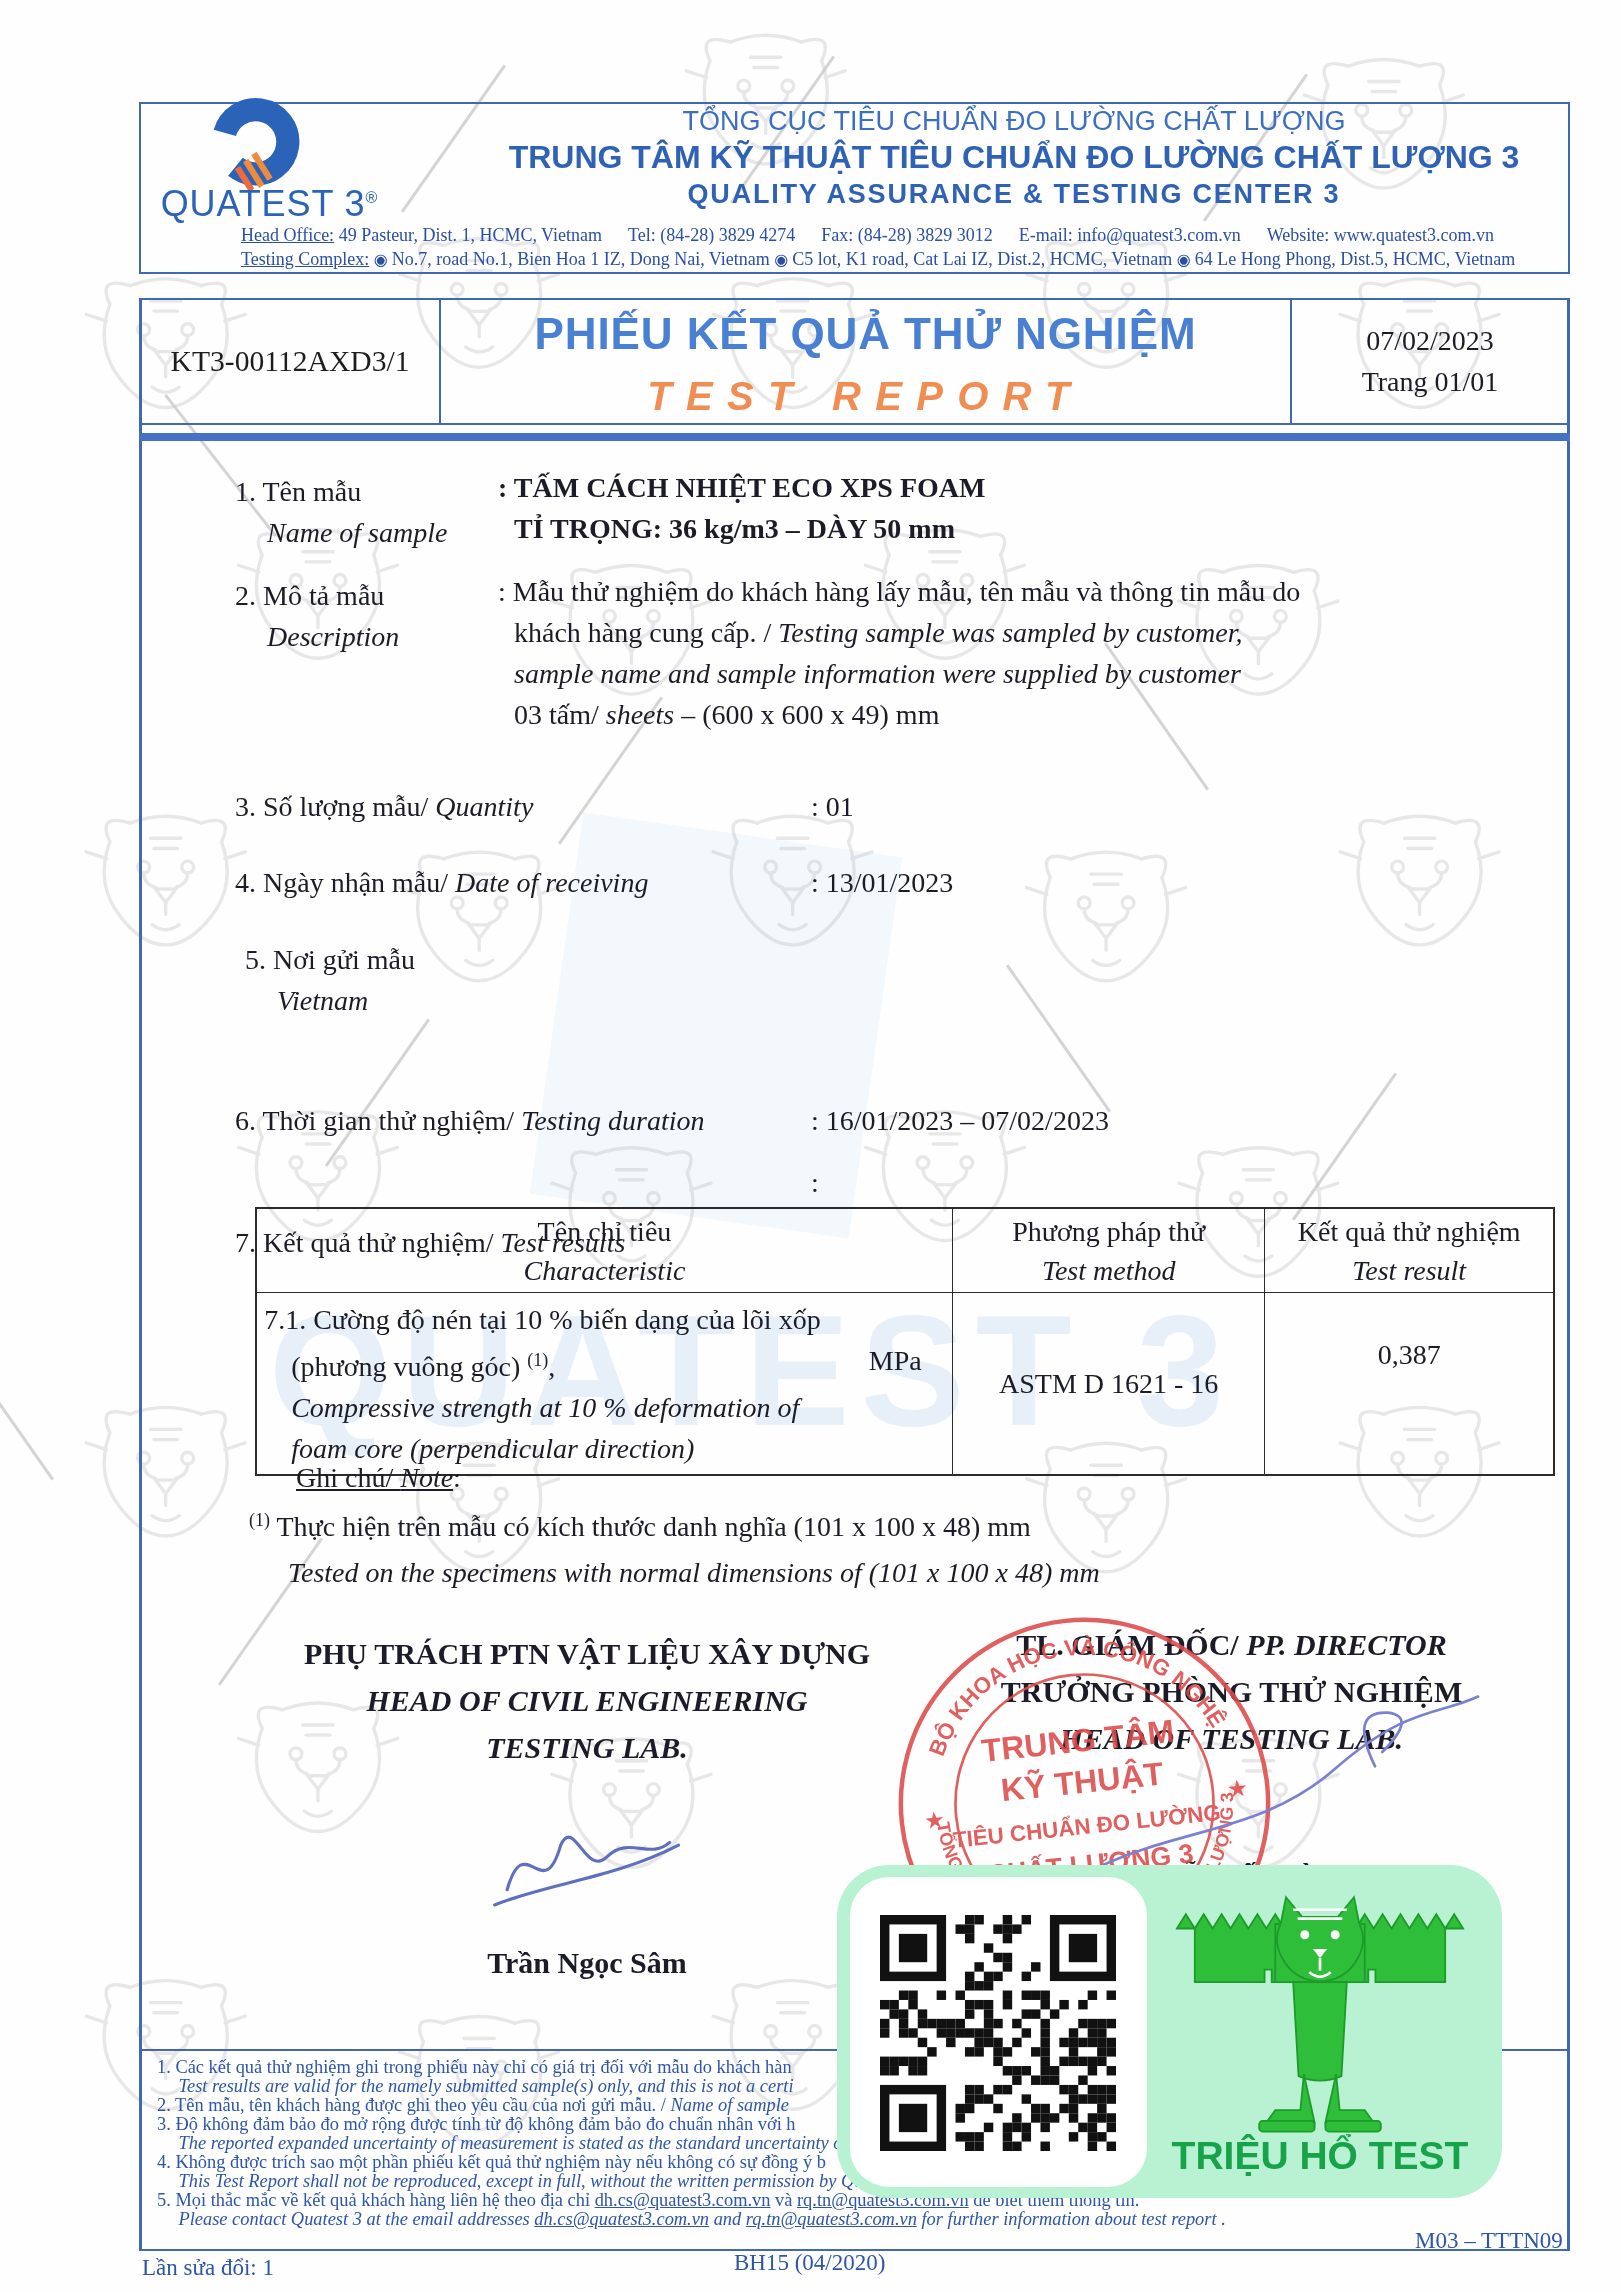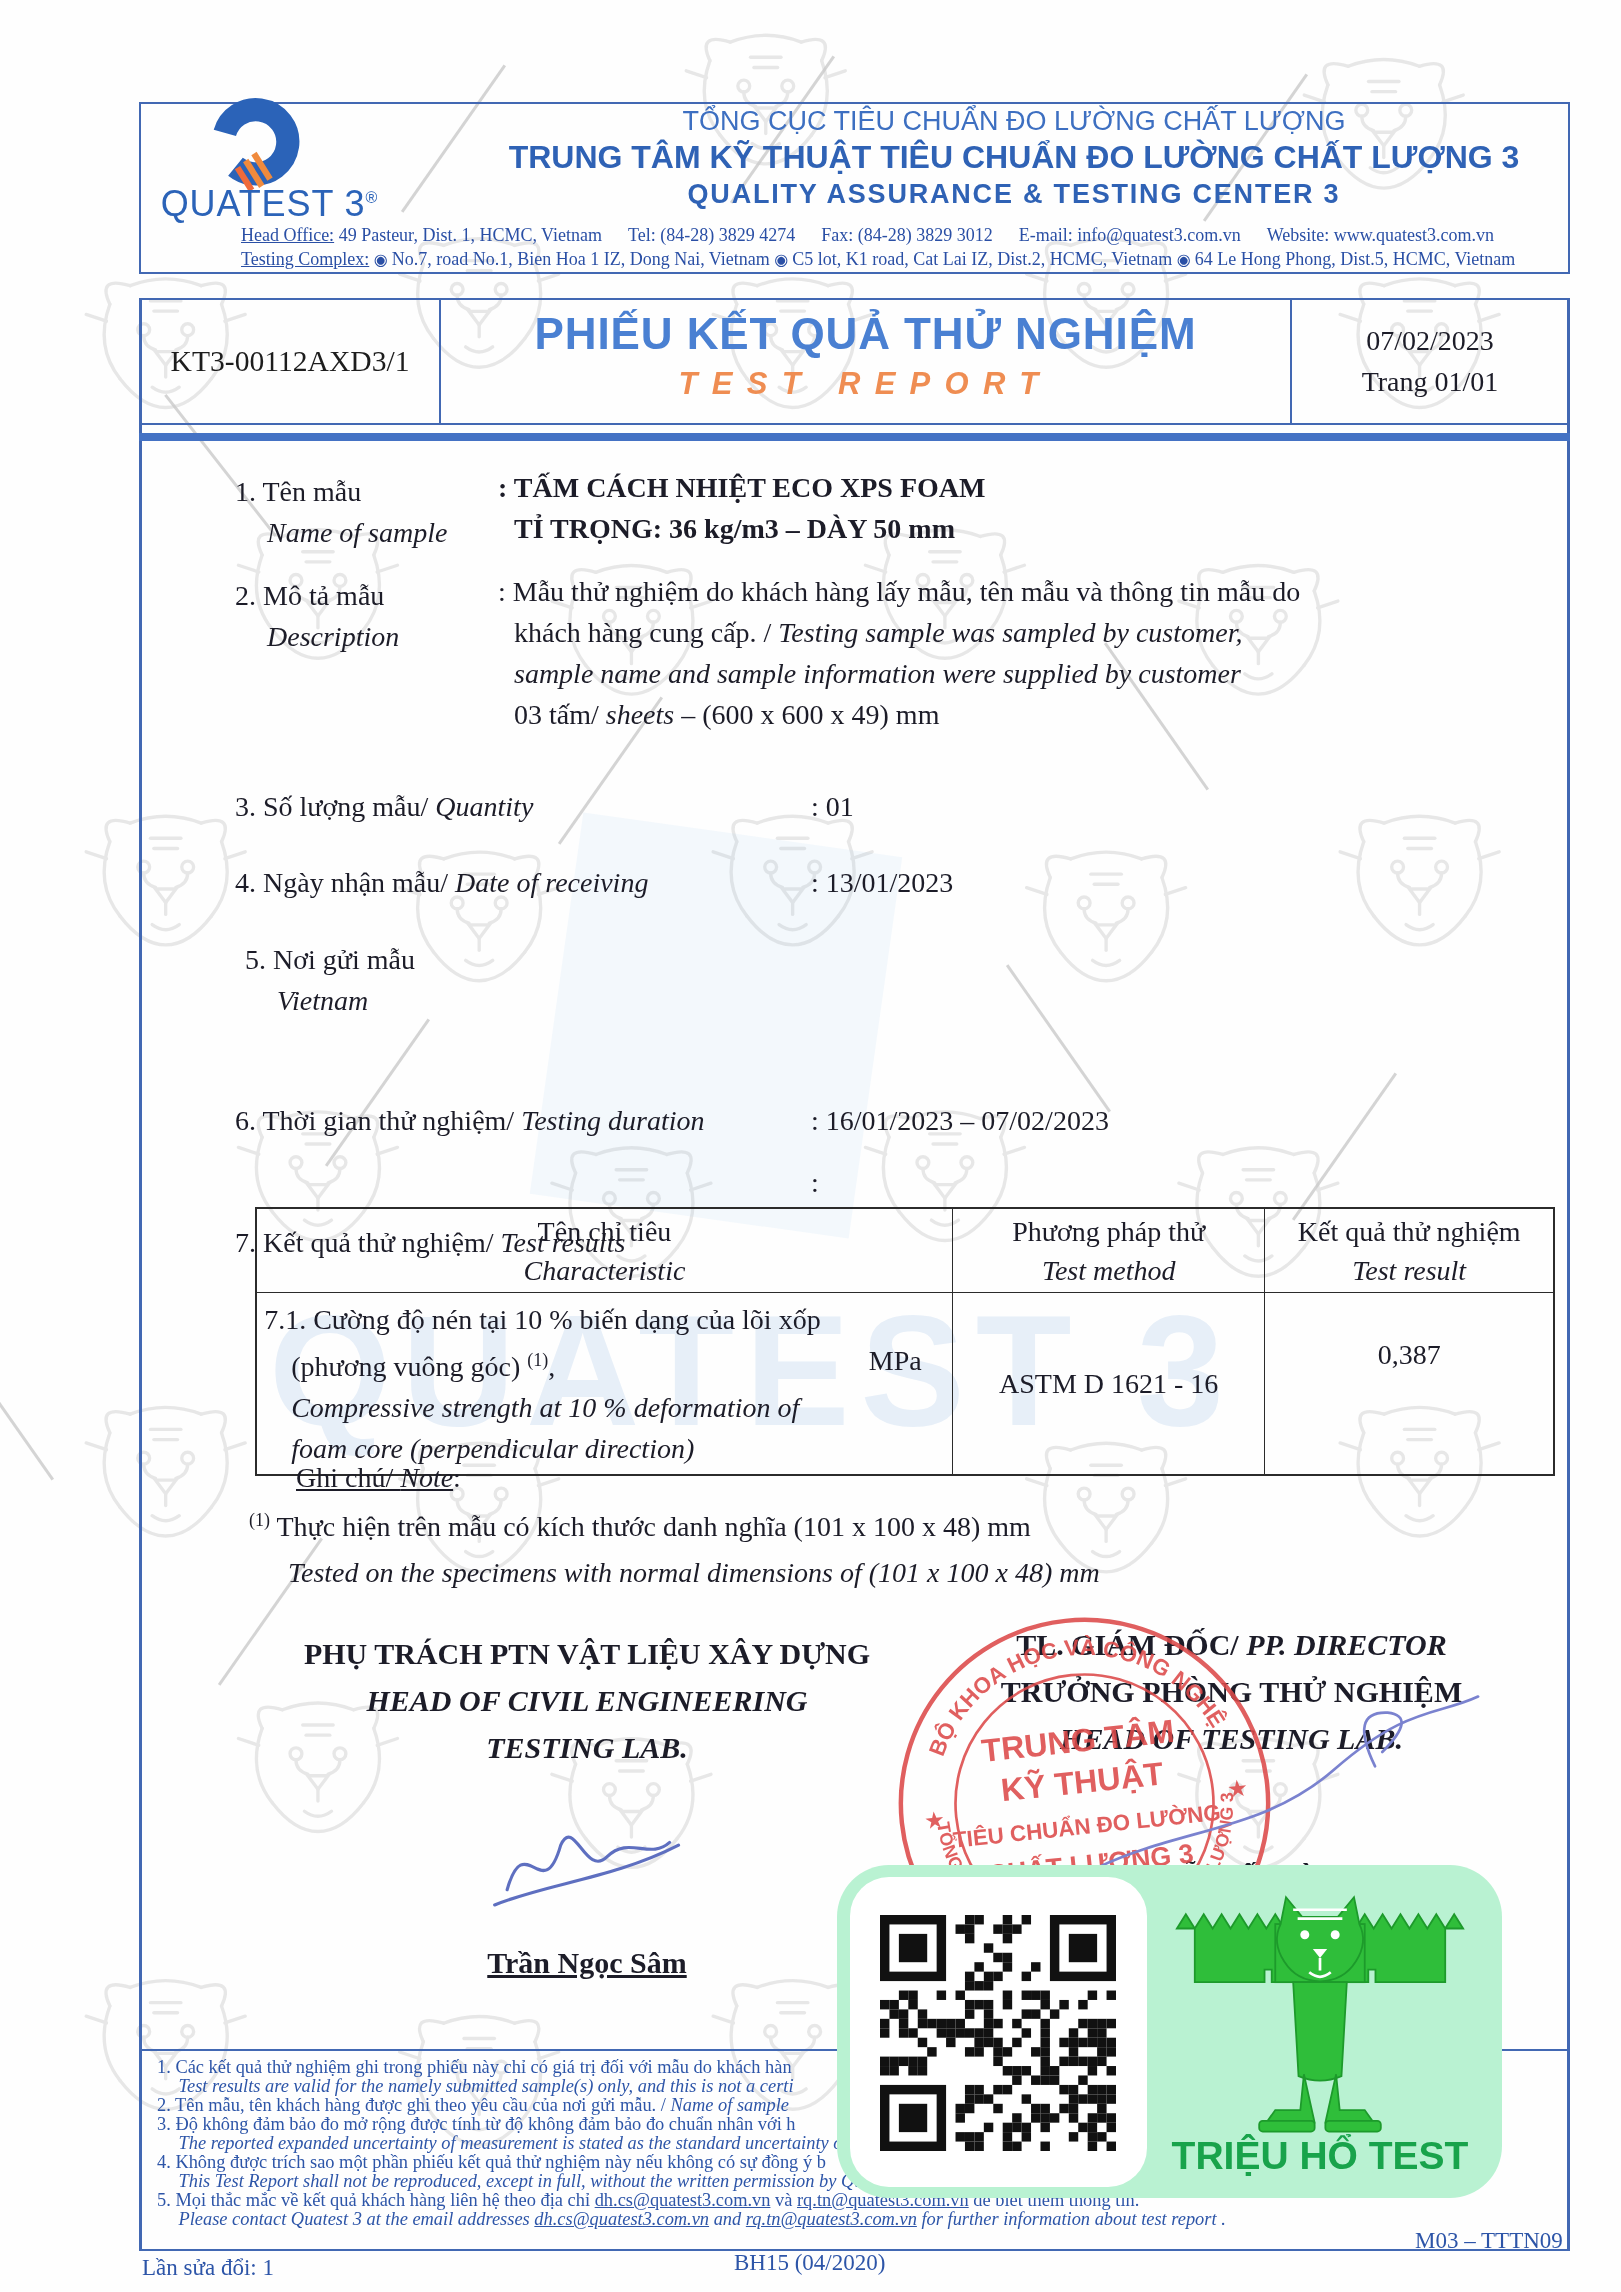--- a/index.html
+++ b/index.html
@@ -22,21 +22,21 @@
   .contact{color:#2a4fa5;font-size:18px;line-height:24px;white-space:nowrap;}
   .contact .gap{margin-left:21.5px;}
   .pin{color:#2a4fa5;font-size:16px;}
   .logotext{color:#2b63b8;font-size:36px;font-weight:normal;letter-spacing:0.9px;}
   
   .titlebox{left:139px;top:298px;width:1431px;height:127px;border:2.7px solid #4268b3;box-sizing:border-box;display:flex;z-index:2;}
   .tcell1{width:298px;border-right:2.7px solid #4268b3;display:flex;align-items:center;justify-content:center;font-size:29.6px;color:#1d1d1d;}
   .tcell2{flex:1;border-right:2.7px solid #4268b3;text-align:center;}
   .tcell3{width:276px;text-align:center;font-size:28px;line-height:41px;padding-top:19.7px;box-sizing:border-box;}
   .maintitle{color:#4a80d2;font-size:44px;font-weight:bold;letter-spacing:0.9px;margin-top:9px;}
-  .subtitle{color:#ef8d52;font-size:31px;font-weight:bold;font-style:italic;letter-spacing:14.3px;margin-top:7px;}
+  .subtitle{color:#ef8d52;font-size:40px;font-weight:bold;font-style:italic;letter-spacing:14.3px;margin-top:15px;}
   .thickrule{left:139px;top:433px;width:1431px;height:8px;background:#4472c4;z-index:2;}
   .vline{width:2.7px;background:#4268b3;z-index:1;}
   
   .fld{font-size:28px;line-height:41px;z-index:2;}
   .val{font-size:28px;line-height:41px;z-index:2;}
   .vbold{font-weight:bold;}
   .ind{padding-left:16px;}
   sup{font-size:18px;}
   
   .rtable{left:255px;top:1207px;width:1300px;border:2.7px solid #2b2b2b;box-sizing:border-box;z-index:2;background:transparent;}
@@ -275,21 +275,21 @@
   <div class="abs sigblk" style="left:242px;top:1630px;width:690px;">
     <div class="l">PHỤ TRÁCH PTN VẬT LIỆU XÂY DỰNG</div>
     <div class="l it">HEAD OF CIVIL ENGINEERING</div>
     <div class="l it">TESTING LAB.</div>
     <svg width="215" height="125" style="margin-top:25px;" viewBox="0 0 240 140">
       <g fill="none" stroke="#5e6fc0" stroke-width="3.5" stroke-linecap="round">
         <path d="M30,105 C50,35 70,125 90,55 C105,22 118,92 142,68 C166,44 190,72 212,52"></path>
         <path d="M16,122 C75,98 150,92 222,55"></path>
       </g>
     </svg>
-    <div class="l" style="margin-top:14.3px;text-decoration:underline;">Trần Ngọc Sâm</div>
+    <div class="l" style="margin-top:14.3px;">Trần Ngọc Sâm</div>
   </div>
 
   <div class="abs sigblk" style="left:900px;top:1621px;width:663px;text-align:center;">
     <div class="l"><span>TL. GIÁM ĐỐC/ </span><span class="it">PP. DIRECTOR</span></div>
     <div class="l">TRƯỞNG PHÒNG THỬ NGHIỆM</div>
     <div class="l it">HEAD OF TESTING LAB.</div>
     <div class="l" style="margin-top:88px;">Nguyễn Tấn Tùng</div>
   </div>
   <svg class="abs" style="left:1084px;top:1684px;z-index:4;" width="412" height="206" viewBox="0 0 460 230">
     <g fill="none" stroke="#7a82cf" stroke-width="3" stroke-linecap="round">

